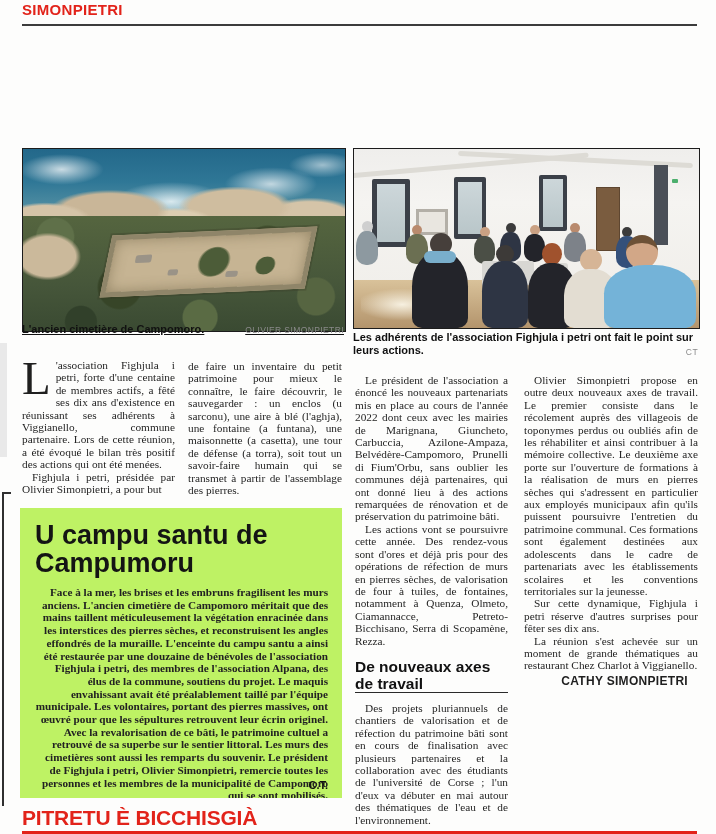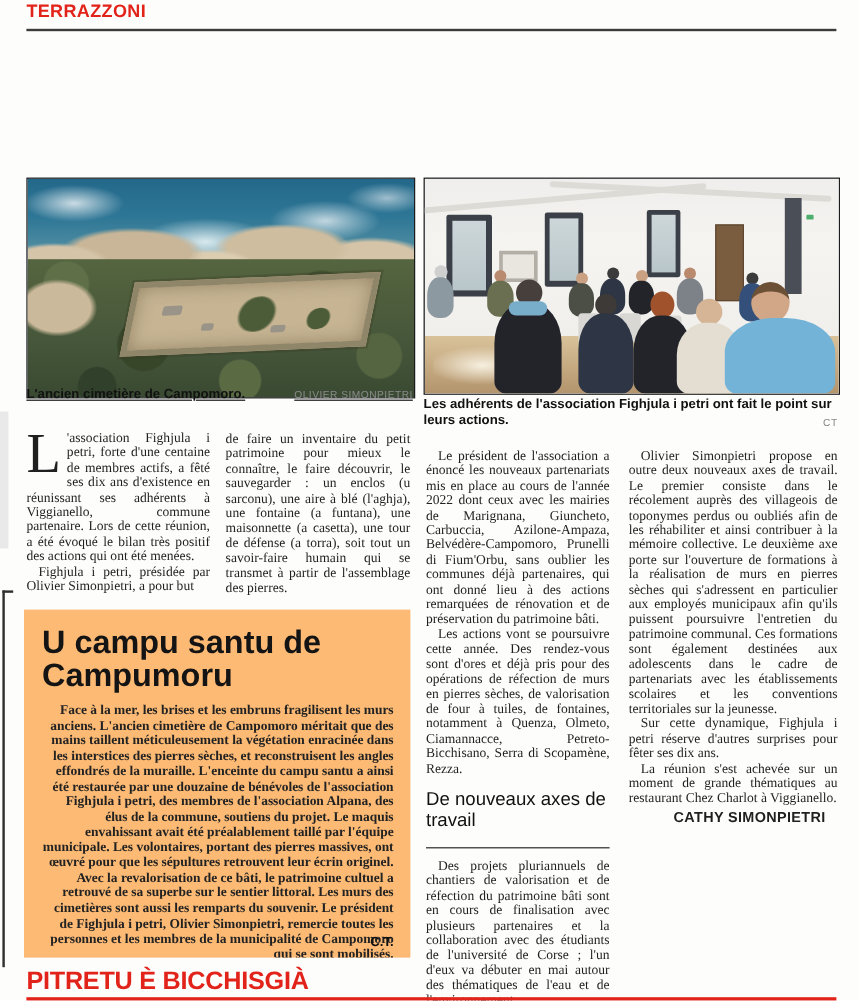--- a/index.html
+++ b/index.html
@@ -28,27 +28,27 @@
   .credit-br{position:absolute;right:0;bottom:0;}
   
   .col{position:absolute;font-size:11.3px;line-height:12.4px;text-align:justify;color:#1f1f1f;}
   .col p{margin:0;}
   .col p.ind{text-indent:10px;}
   .col1{left:22px;top:359px;width:153px;}
   .col2{left:188px;top:360px;width:154px;}
   .col3{left:355px;top:374px;width:153px;}
   .col4{left:524px;top:374px;width:174px;}
   .dropcap{float:left;font-size:47px;line-height:37px;padding:1px 5px 0 0;font-family:"Liberation Serif",serif;}
-  .subhead{font-family:"Liberation Sans",sans-serif;font-weight:normal;font-size:15.5px;
+  .subhead{font-family:"Liberation Sans",sans-serif;font-weight:bold;font-size:15.5px;
            line-height:17px;text-align:left;color:#111;margin:11px 0 9px 0;
-           border-bottom:1.5px solid #2a2a2a;padding-bottom:14px;}
+           border-bottom:1.5px solid #2a2a2a;}
   .byline{font-family:"Liberation Sans",sans-serif;font-weight:bold;font-size:12px;
           text-align:right;padding-right:10px;margin-top:3px;letter-spacing:.3px;}
   
-  .graybox{position:absolute;left:20px;top:508px;width:322px;height:290px;background:#fdba74;
+  .graybox{position:absolute;left:20px;top:508px;width:322px;height:290px;background:#bef264;
            padding:0;box-sizing:border-box;overflow:hidden;}
   .graybox-title{font-family:"Liberation Sans",sans-serif;font-weight:bold;font-size:27px;
                  line-height:28px;color:#141414;margin:13px 12px 9px 15px;width:280px;}
   .graybox-body{font-family:"Liberation Serif",serif;font-weight:bold;font-size:11.2px;
                 line-height:12.7px;color:#222;margin:0 14px 0 15px;text-align:right;}
   .graybox-credit{position:absolute;right:14px;bottom:7px;font-family:"Liberation Sans",sans-serif;
                   font-weight:bold;font-size:11px;color:#111;}
   
   .footer-kicker{position:absolute;left:22px;top:806px;font-family:"Liberation Sans",sans-serif;
                  font-weight:bold;font-size:21px;letter-spacing:-.2px;color:#e2231a;}
@@ -103,21 +103,21 @@
   .exitlight{background:#4caf6d;border-radius:1px;}
   .head{border-radius:50%;}
   .torso{border-radius:45% 45% 10px 10px;}
   .chair{background:#d8d7d3;border-radius:3px;}
 </style>
 </head>
 <body>
 
 <div class="page">
 
-  <div class="kicker">TERRAZZONI</div>
+  <div class="kicker">SIMONPIETRI</div>
   <div class="kicker-rule"></div>
 
 
   <div class="photo photo-left">
     <div class="abs sea"></div>
     <div class="abs rocks"></div>
     <div class="abs maquis"></div>
     <div class="abs rock-patch"></div>
     <div class="abs enclosure">
       <div class="abs bush" style="left:44%;top:22%;width:34px;height:30px;"></div>

